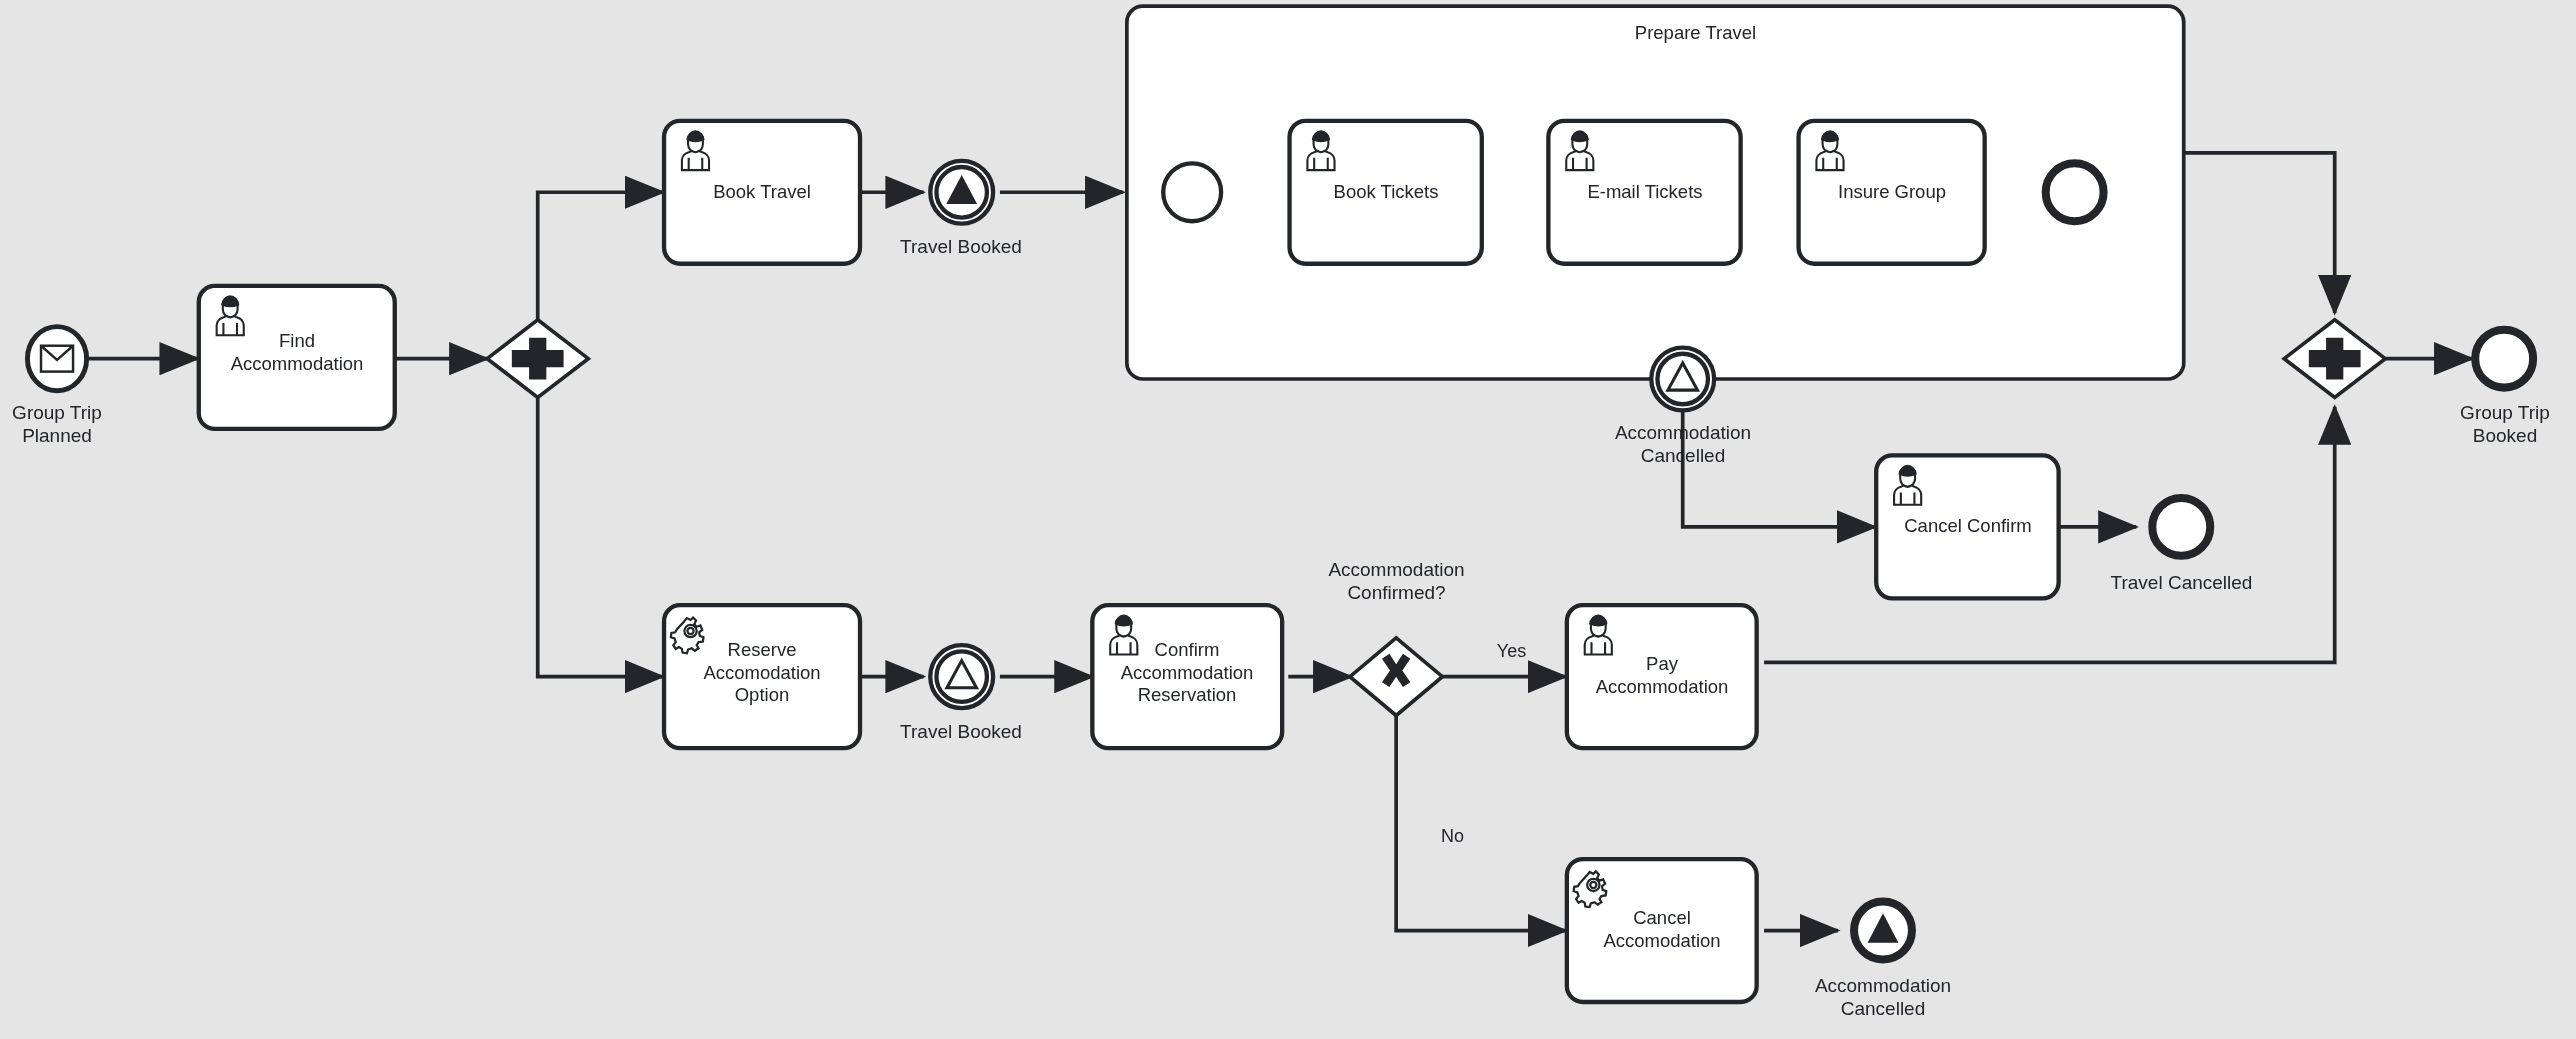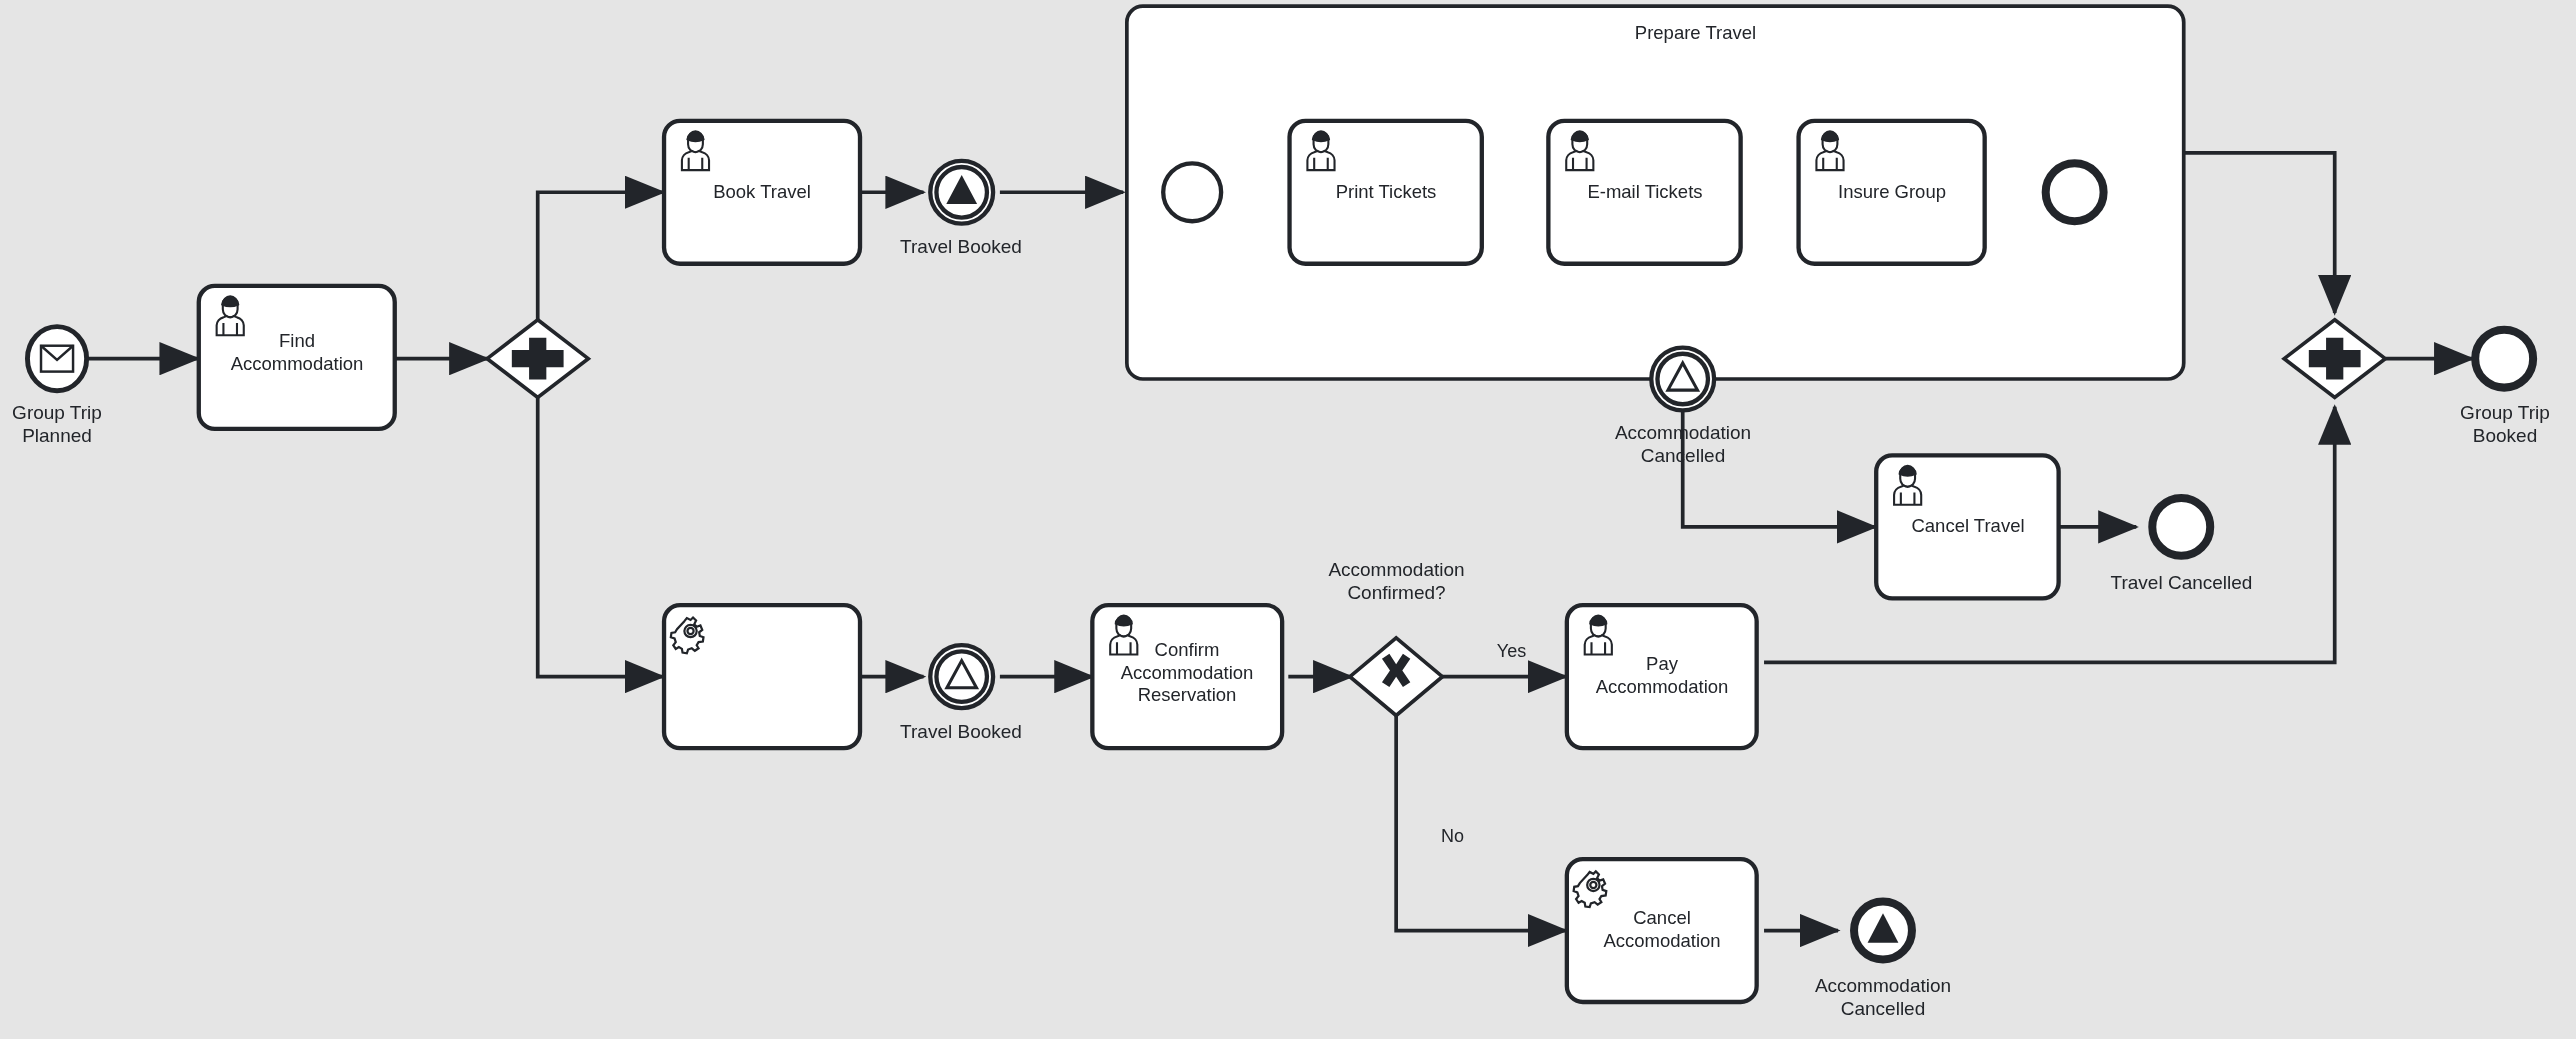--- a/index.html
+++ b/index.html
@@ -204,24 +204,27 @@
     <path d="M2265,1035 L2340,1098 L2265,1161 L2190,1098 z" fill="#ffffff" stroke="#22252a" stroke-width="6"></path>
     <path d="M2242,1069 l12,-8 l11,17 l11,-17 l12,8 l-13,19 l13,19 l-12,8 l-11,-17 l-11,17 l-12,-8 l13,-19 z" fill="#22252a"></path>
   </g>
 </svg>
 
 <div class="lbl sp-lbl" style="left:1535px;top:22px;width:321px;">Prepare Travel</div>
 
 <div class="lbl task-lbl" style="left:205px;top:330px;width:184px;">Find
 Accommodation</div>
 <div class="lbl task-lbl" style="left:670px;top:181px;width:184px;">Book Travel</div>
-<div class="lbl task-lbl" style="left:1296px;top:181px;width:180px;">Print Tickets</div>
+<div class="lbl task-lbl" style="left:1296px;top:181px;width:180px;">Book Tickets</div>
 <div class="lbl task-lbl" style="left:1555px;top:181px;width:180px;">E-mail Tickets</div>
 <div class="lbl task-lbl" style="left:1805px;top:181px;width:174px;">Insure Group</div>
-<div class="lbl task-lbl" style="left:1883px;top:515px;width:170px;">Cancel Travel</div>
+<div class="lbl task-lbl" style="left:1883px;top:515px;width:170px;">Cancel Confirm</div>
+<div class="lbl task-lbl" style="left:670px;top:639px;width:184px;">Reserve
+Accomodation
+Option</div>
 <div class="lbl task-lbl" style="left:1098px;top:639px;width:178px;">Confirm
 Accommodation
 Reservation</div>
 <div class="lbl task-lbl" style="left:1573px;top:653px;width:178px;">Pay
 Accommodation</div>
 <div class="lbl task-lbl" style="left:1573px;top:907px;width:178px;">Cancel
 Accomodation</div>
 
 <div class="lbl ev-lbl" style="left:-11px;top:401px;width:136px;">Group Trip
 Planned</div>

